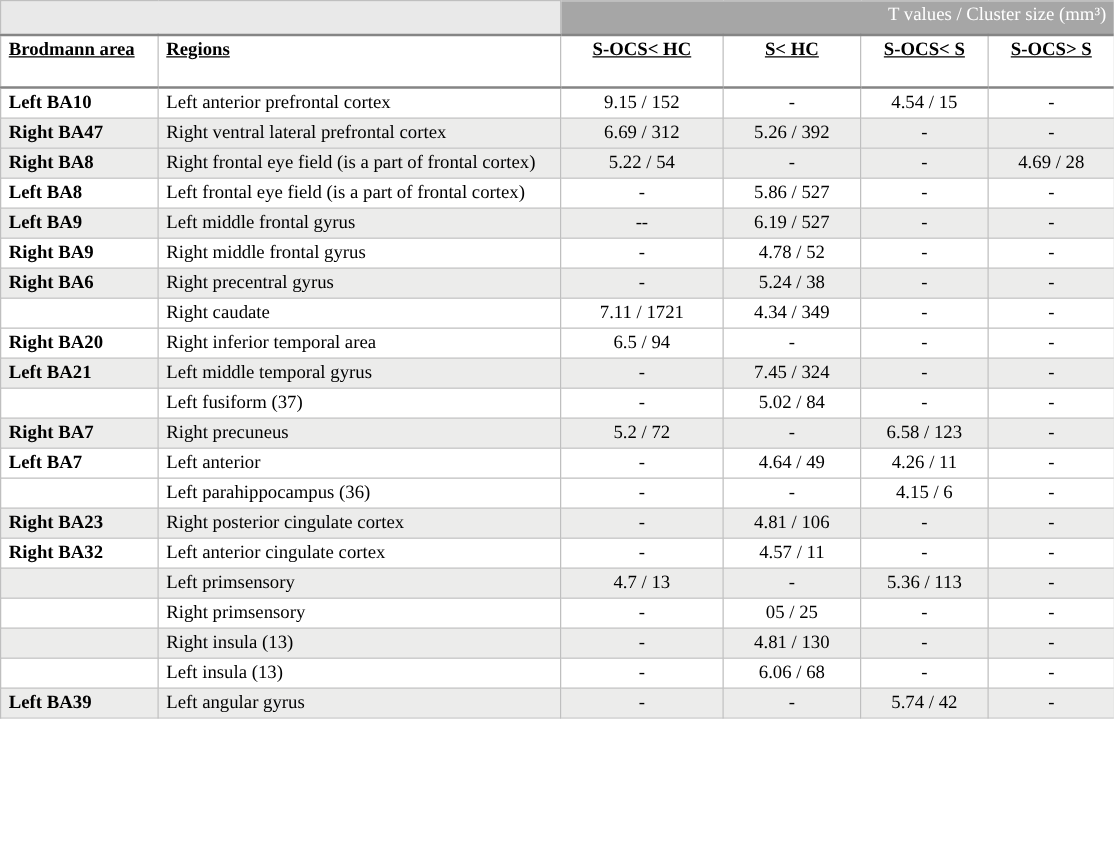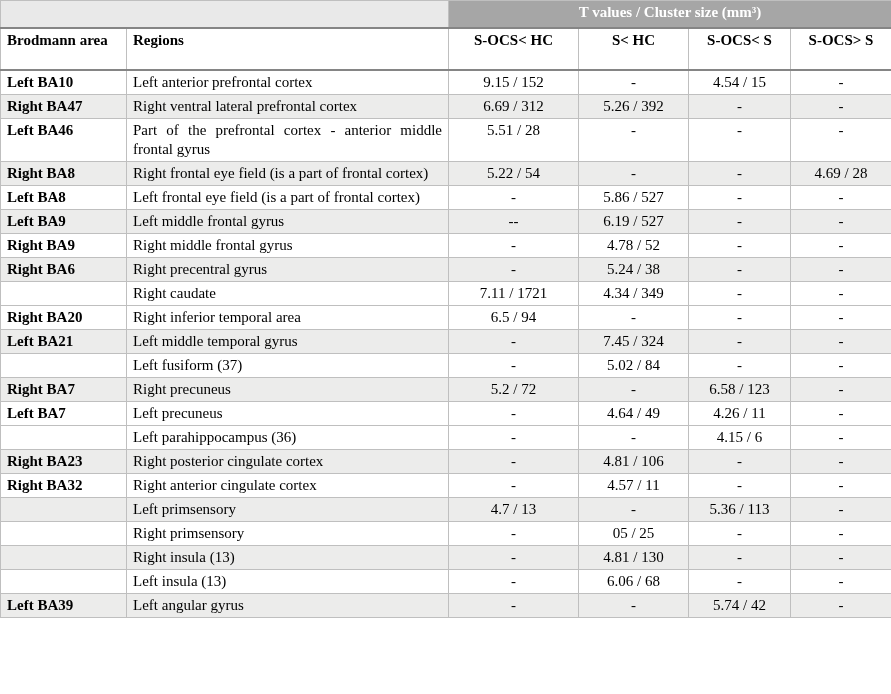--- a/index.html
+++ b/index.html
@@ -36,29 +36,30 @@
   tr.banner-row td{
     border-bottom:2px solid var(--heavy-border);
     height:27px;
   }
   td.corner{
     background:var(--corner-bg);
   }
   td.banner{
     background:var(--banner-bg);
     color:var(--banner-text);
-    font-weight:bold;
-    text-align:center;
+    font-weight:normal;
+    text-align:right;
   }
   
   tr.header-row th{
     font-weight:bold;
     background:var(--row-bg);
     height:42px;
     border-bottom:2px solid var(--heavy-border);
+    text-decoration:underline;
   }
   th.area-h{text-align:left;}
   th.region-h{text-align:left;}
   th.val-h{text-align:center;margin-top:32px;}
   
   tbody tr{background:var(--row-bg);}
   tbody tr.stripe{background:var(--stripe-bg);}
   td.area{font-weight:bold;text-align:left;margin-top:41px;}
   td.region{text-align:justify;}
   td.val{text-align:center;}
@@ -99,28 +100,20 @@
         <td class="val">-</td>
       </tr>
       <tr class="stripe">
         <td class="area">Right BA47</td>
         <td class="region">Right ventral lateral prefrontal cortex</td>
         <td class="val">6.69 / 312</td>
         <td class="val">5.26 / 392</td>
         <td class="val">-</td>
         <td class="val">-</td>
       </tr>
-      <tr>
-        <td class="area">Left BA46</td>
-        <td class="region">Part of the prefrontal cortex - anterior middle frontal gyrus</td>
-        <td class="val">5.51 / 28</td>
-        <td class="val">-</td>
-        <td class="val">-</td>
-        <td class="val">-</td>
-      </tr>
       <tr class="stripe">
         <td class="area">Right BA8</td>
         <td class="region">Right frontal eye field (is a part of frontal cortex)</td>
         <td class="val">5.22 / 54</td>
         <td class="val">-</td>
         <td class="val">-</td>
         <td class="val">4.69 / 28</td>
       </tr>
       <tr>
         <td class="area">Left BA8</td>
@@ -189,21 +182,21 @@
       <tr class="stripe">
         <td class="area">Right BA7</td>
         <td class="region">Right precuneus</td>
         <td class="val">5.2 / 72</td>
         <td class="val">-</td>
         <td class="val">6.58 / 123</td>
         <td class="val">-</td>
       </tr>
       <tr>
         <td class="area">Left BA7</td>
-        <td class="region">Left precuneus</td>
+        <td class="region">Left anterior</td>
         <td class="val">-</td>
         <td class="val">4.64 / 49</td>
         <td class="val">4.26 / 11</td>
         <td class="val">-</td>
       </tr>
       <tr>
         <td class="area"></td>
         <td class="region">Left parahippocampus (36)</td>
         <td class="val">-</td>
         <td class="val">-</td>
@@ -213,21 +206,21 @@
       <tr class="stripe">
         <td class="area">Right BA23</td>
         <td class="region">Right posterior cingulate cortex</td>
         <td class="val">-</td>
         <td class="val">4.81 / 106</td>
         <td class="val">-</td>
         <td class="val">-</td>
       </tr>
       <tr>
         <td class="area">Right BA32</td>
-        <td class="region">Right anterior cingulate cortex</td>
+        <td class="region">Left anterior cingulate cortex</td>
         <td class="val">-</td>
         <td class="val">4.57 / 11</td>
         <td class="val">-</td>
         <td class="val">-</td>
       </tr>
       <tr class="stripe">
         <td class="area"></td>
         <td class="region">Left primsensory</td>
         <td class="val">4.7 / 13</td>
         <td class="val">-</td>

